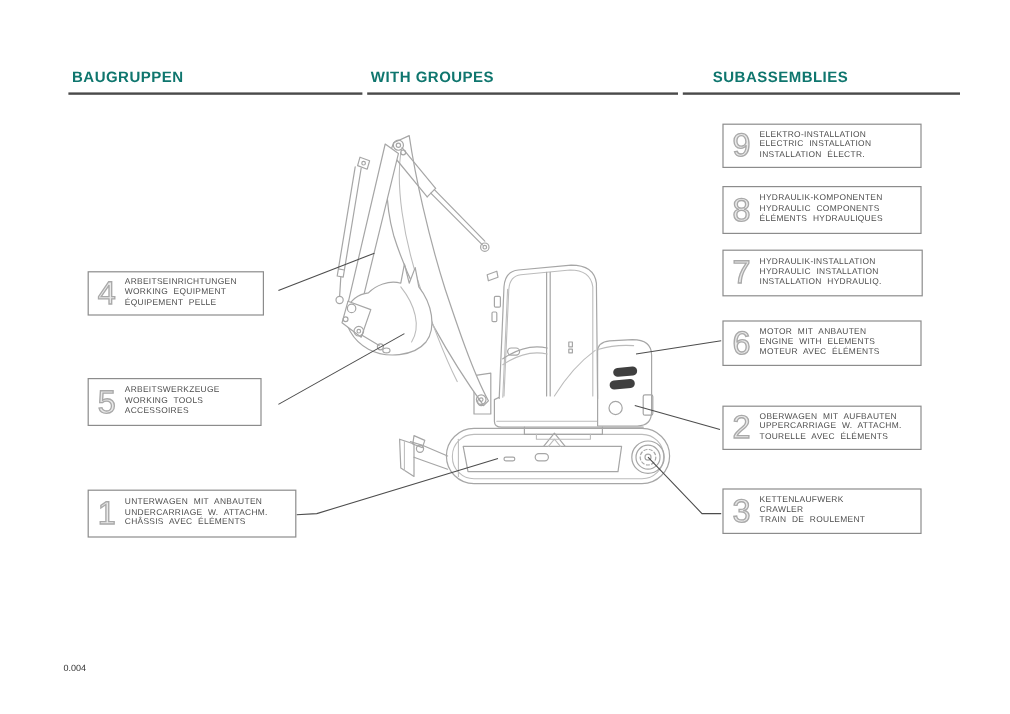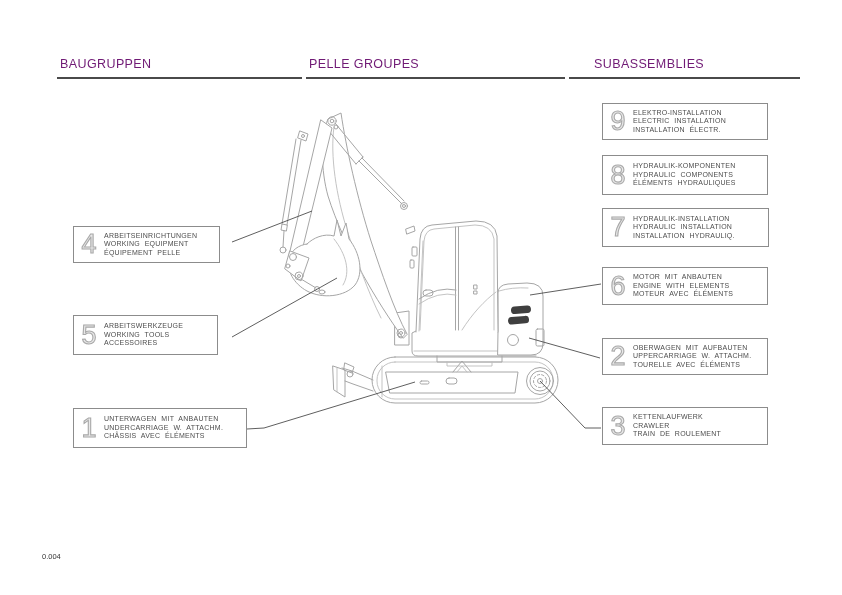--- a/index.html
+++ b/index.html
@@ -3,22 +3,22 @@
 <meta charset="utf-8">
 <style>
   html,body{margin:0;padding:0;}
   body{
     width:842px;height:595px;position:relative;background:#ffffff;
     font-family:"Liberation Sans", sans-serif;overflow:hidden;
     -webkit-font-smoothing:antialiased;
   }
   
   .hdr-title{
-    position:absolute;top:57px;font-size:12.5px;font-weight:normal;
-    color:#701a75;letter-spacing:.4px;white-space:nowrap;
+    position:absolute;top:57px;font-size:12.5px;font-weight:bold;
+    color:#0f766e;letter-spacing:.4px;white-space:nowrap;
   }
   .hdr-rule{position:absolute;top:77px;height:1.5px;background:#4a4a4a;}
   
   .lbox{
     position:absolute;border:1px solid #8c8c8c;background:#fff;
     display:flex;align-items:center;box-sizing:border-box;
   }
   .lbox .digit{
     width:30px;flex:0 0 30px;text-align:center;
     font-size:27px;line-height:1;font-weight:400;
@@ -31,27 +31,27 @@
     letter-spacing:.25px;word-spacing:2.5px;white-space:nowrap;
   }
   
   #drawing{position:absolute;left:0;top:0;}
   .m{fill:none;stroke:#a6a6a6;stroke-width:1;stroke-linejoin:round;stroke-linecap:round;}
   .ml{fill:none;stroke:#bcbcbc;stroke-width:.9;stroke-linejoin:round;stroke-linecap:round;}
   .mf{fill:#ffffff;stroke:#a6a6a6;stroke-width:1;stroke-linejoin:round;stroke-linecap:round;}
   .dark{fill:#3f3f3f;stroke:none;}
   .leader{fill:none;stroke:#4d4d4d;stroke-width:.9;}
   
-  .footer-code{position:absolute;left:42px;top:552px;font-size:7.5px;color:#333;}
+  .footer-code{position:absolute;left:53px;top:552px;font-size:7.5px;color:#333;}
 </style>
 </head>
 <body>
 
 <span class="hdr-title" style="left:60px">BAUGRUPPEN</span>
-<span class="hdr-title" style="left:309px">PELLE GROUPES</span>
+<span class="hdr-title" style="left:309px">WITH GROUPES</span>
 <span class="hdr-title" style="left:594px">SUBASSEMBLIES</span>
 <div class="hdr-rule" style="left:57px;width:245px"></div>
 <div class="hdr-rule" style="left:306px;width:259px"></div>
 <div class="hdr-rule" style="left:569px;width:231px"></div>
 
 <svg id="drawing" width="842" height="595" viewBox="0 0 842 595">
 
   <g>
     <rect class="m" x="372" y="357" width="186" height="46" rx="23"></rect>
     <rect class="ml" x="377" y="362" width="176" height="37" rx="18"></rect>

